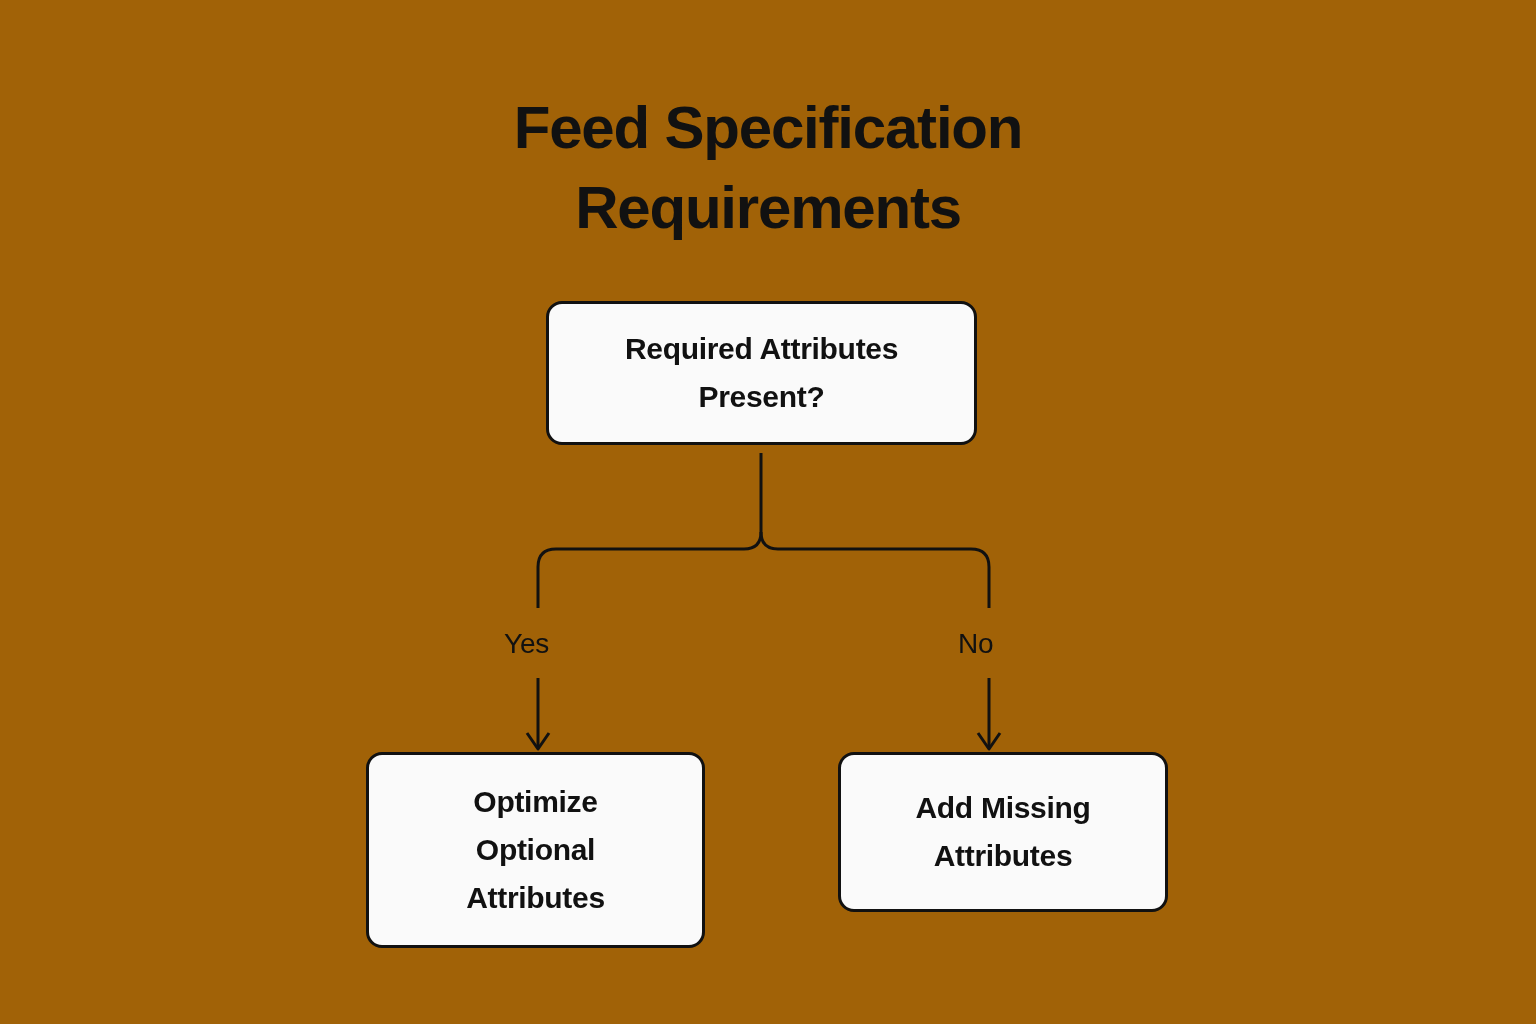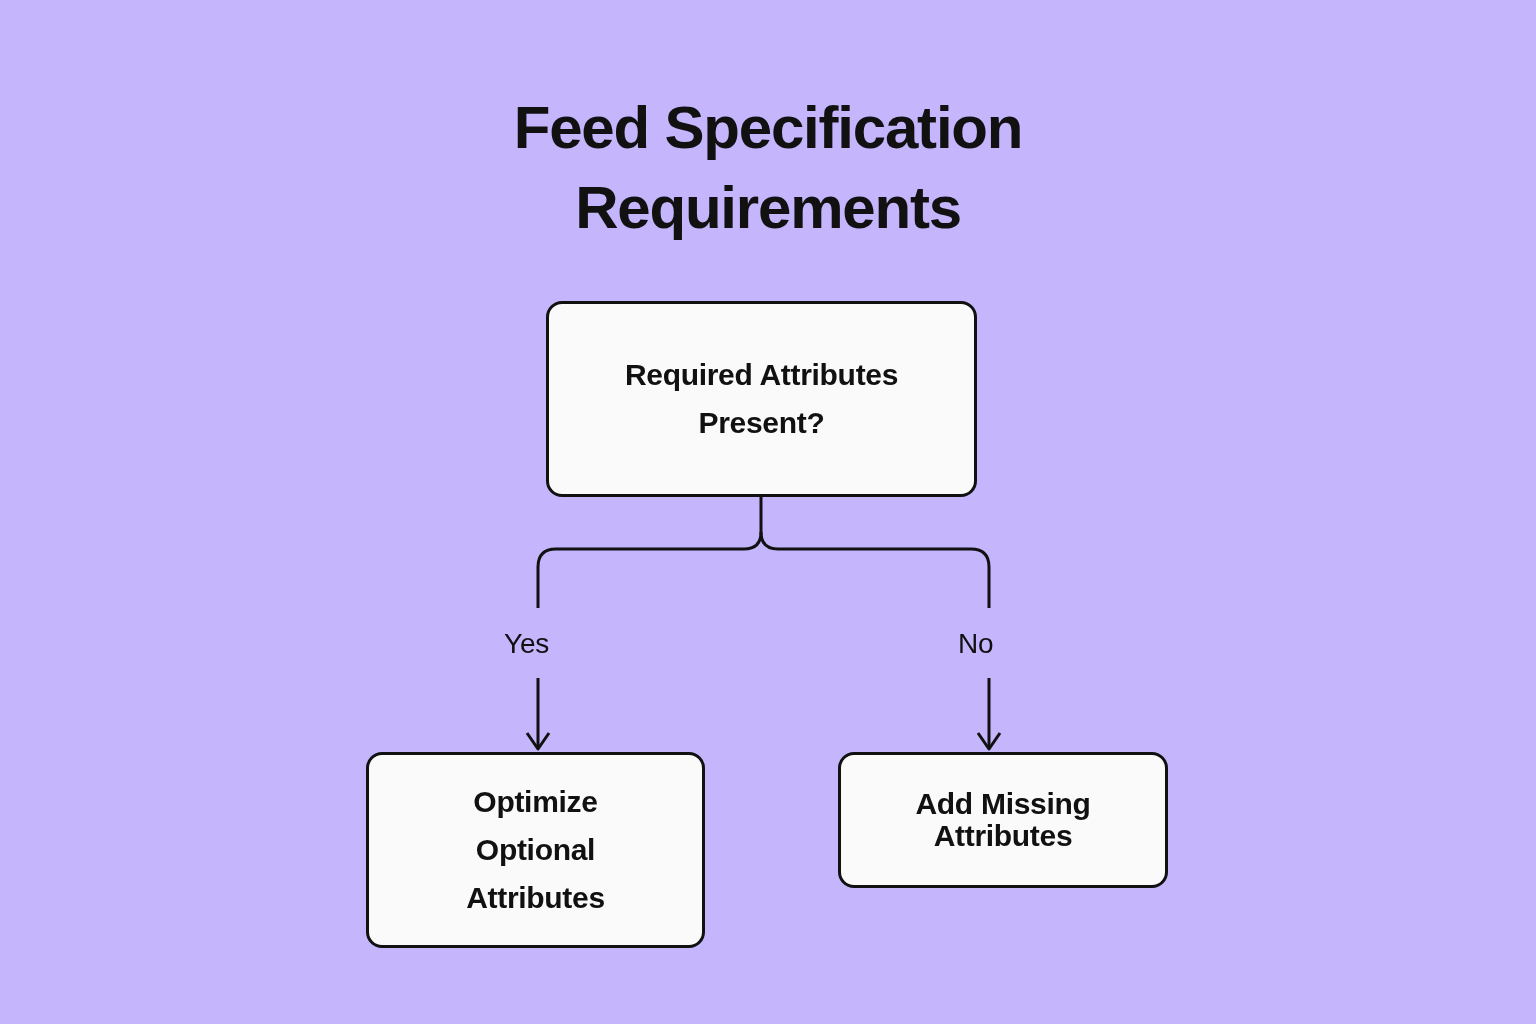--- a/index.html
+++ b/index.html
@@ -11,21 +11,21 @@
     width: 1536px;
     height: 1024px;
     background: #fafafa;
     font-family: "Liberation Sans", sans-serif;
     overflow: hidden;
   }
   #canvas {
     position: relative;
     width: 1536px;
     height: 1024px;
-    background: #c4b5fd;
+    background: #a16207;
   }
 
   
   #title {
     position: absolute;
     left: 368px;
     top: 88px;
     width: 800px;
     text-align: center;
     font-size: 60px;
@@ -60,41 +60,41 @@
     color: #111111;
     font-weight: 700;
     letter-spacing: -0.3px;
     white-space: pre-line;
   }
 
   #node-decision {
     left: 546px;
     top: 301px;
     width: 431px;
-    height: 196px;
+    height: 144px;
     font-size: 30px;
     line-height: 48px;
   }
 
   #node-yes {
     left: 366px;
     top: 752px;
     width: 339px;
     height: 196px;
     font-size: 30px;
     line-height: 48px;
   }
 
   #node-no {
     left: 838px;
     top: 752px;
     width: 330px;
-    height: 136px;
+    height: 160px;
     font-size: 30px;
-    line-height: 32px;
+    line-height: 48px;
   }
 
   
   .branch-label {
     position: absolute;
     font-size: 28px;
     line-height: 32px;
     font-weight: 400;
     color: #111111;
     letter-spacing: -0.2px;

